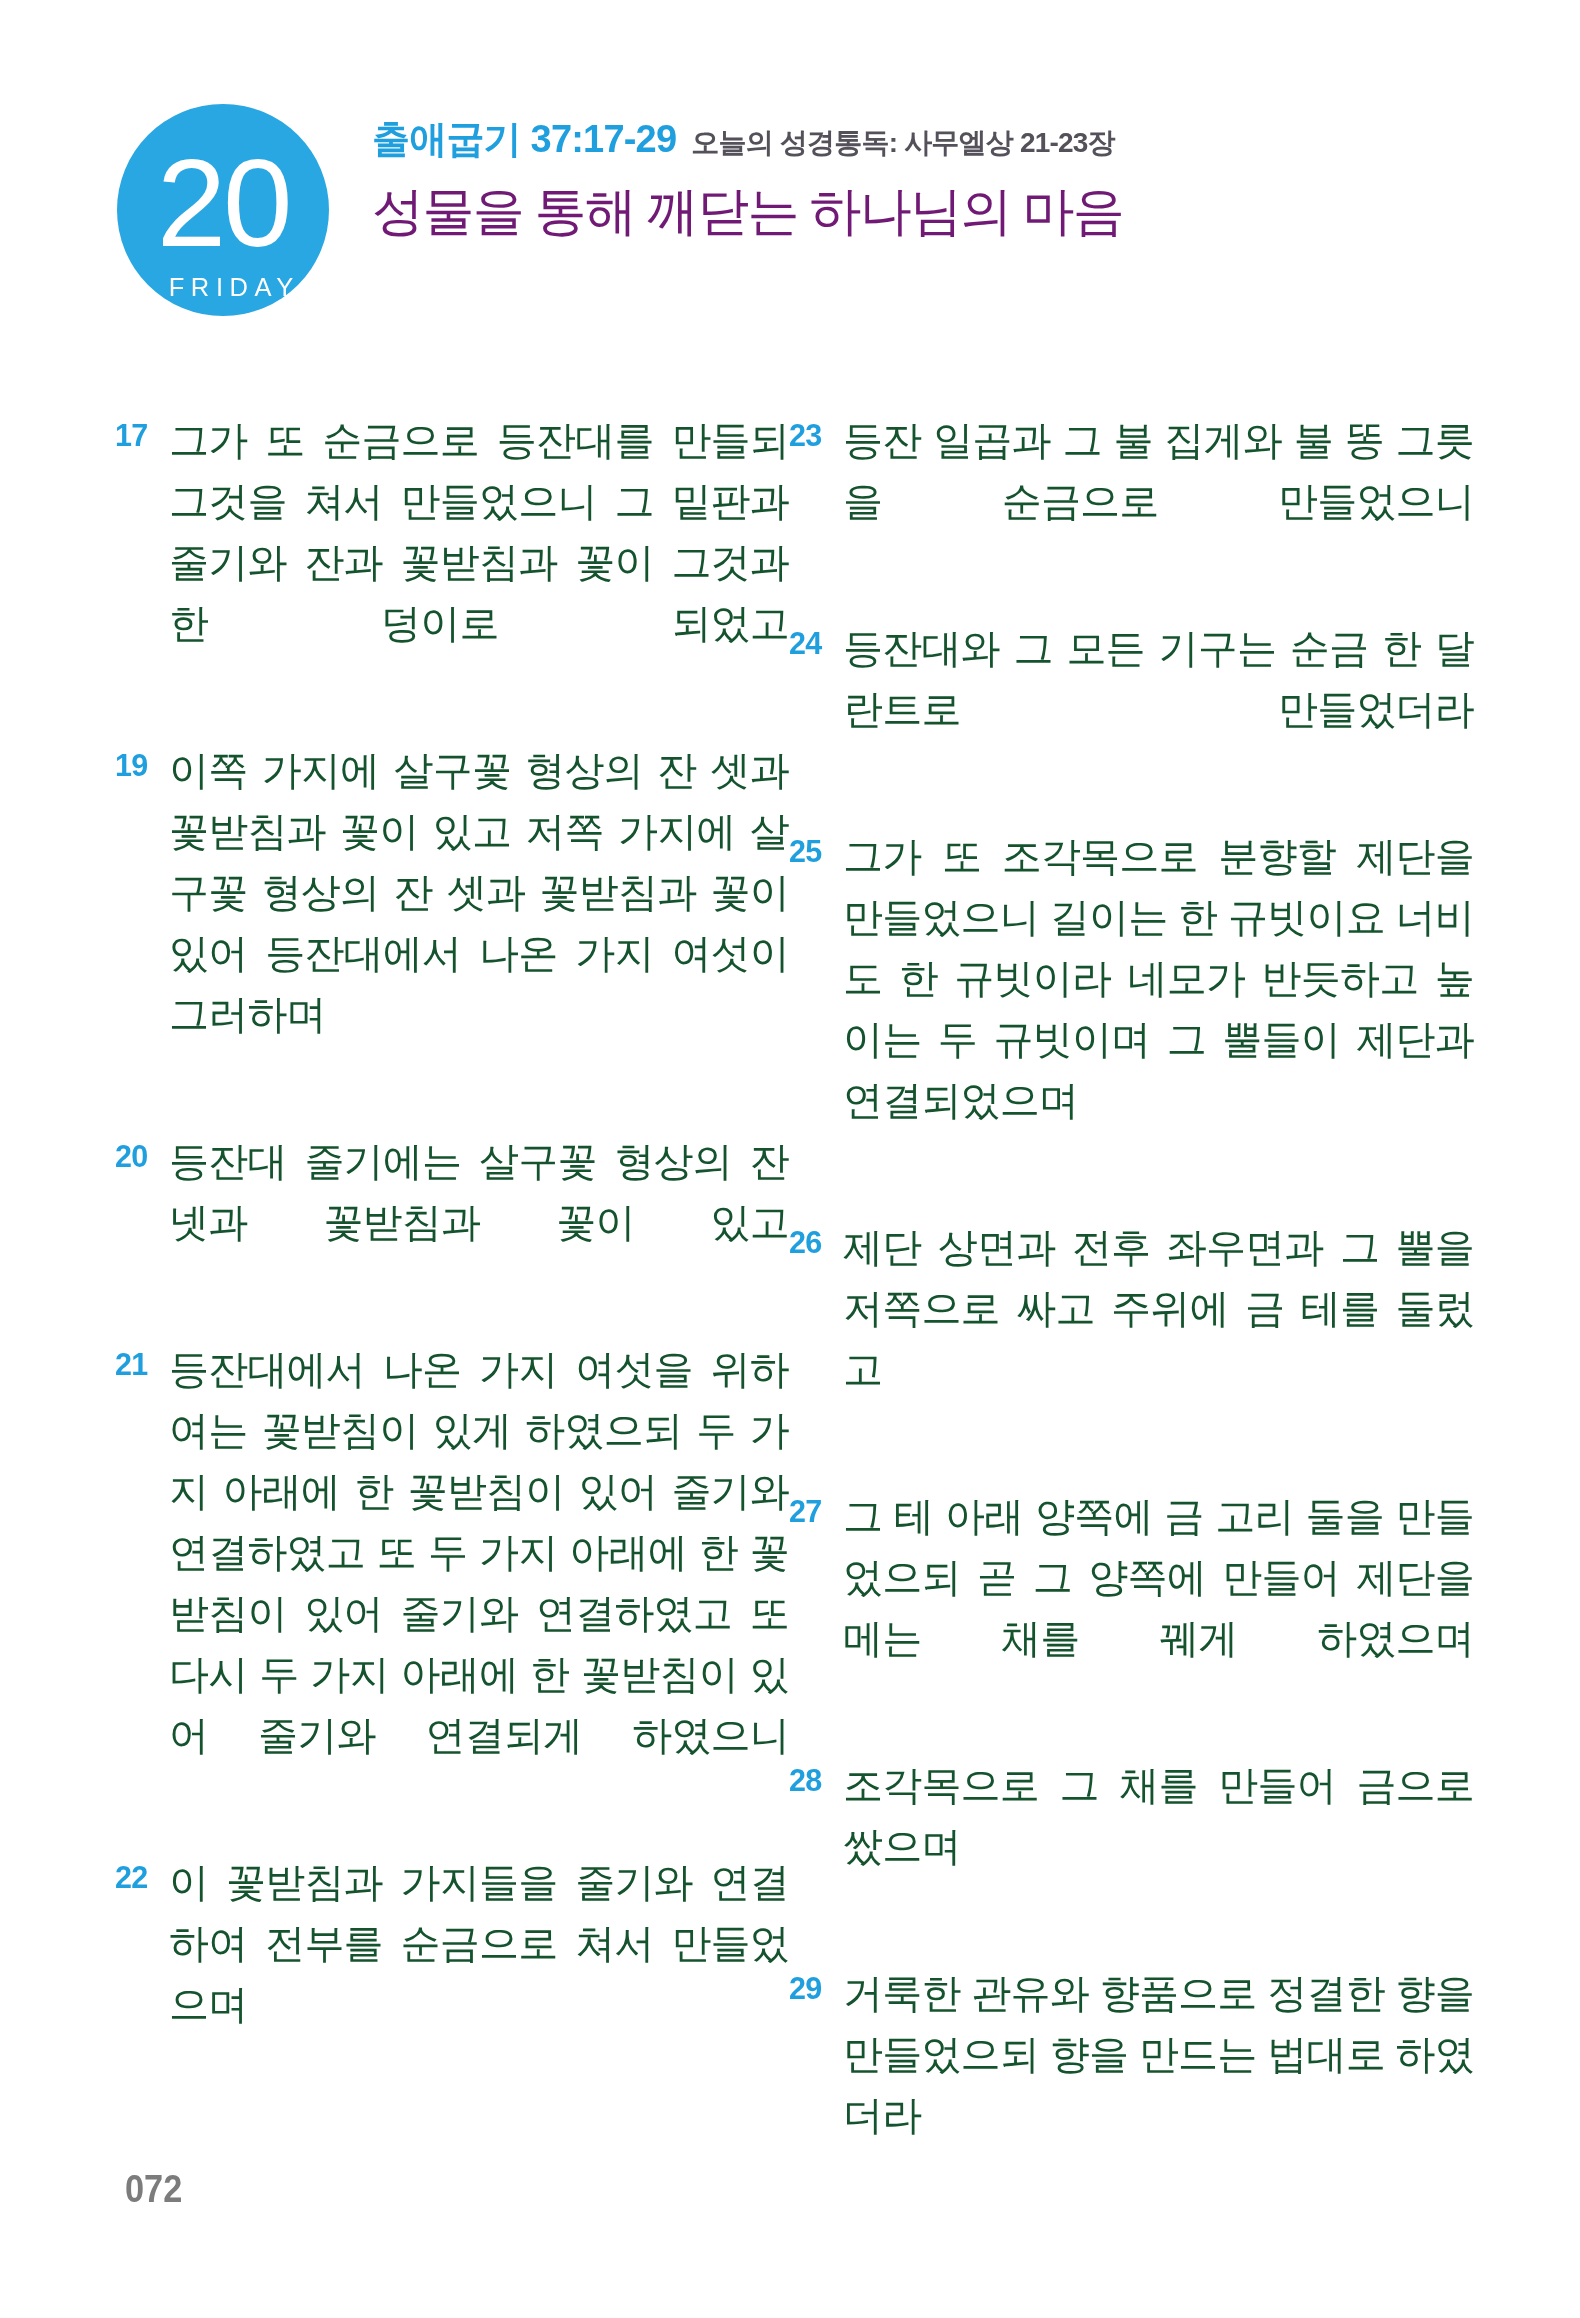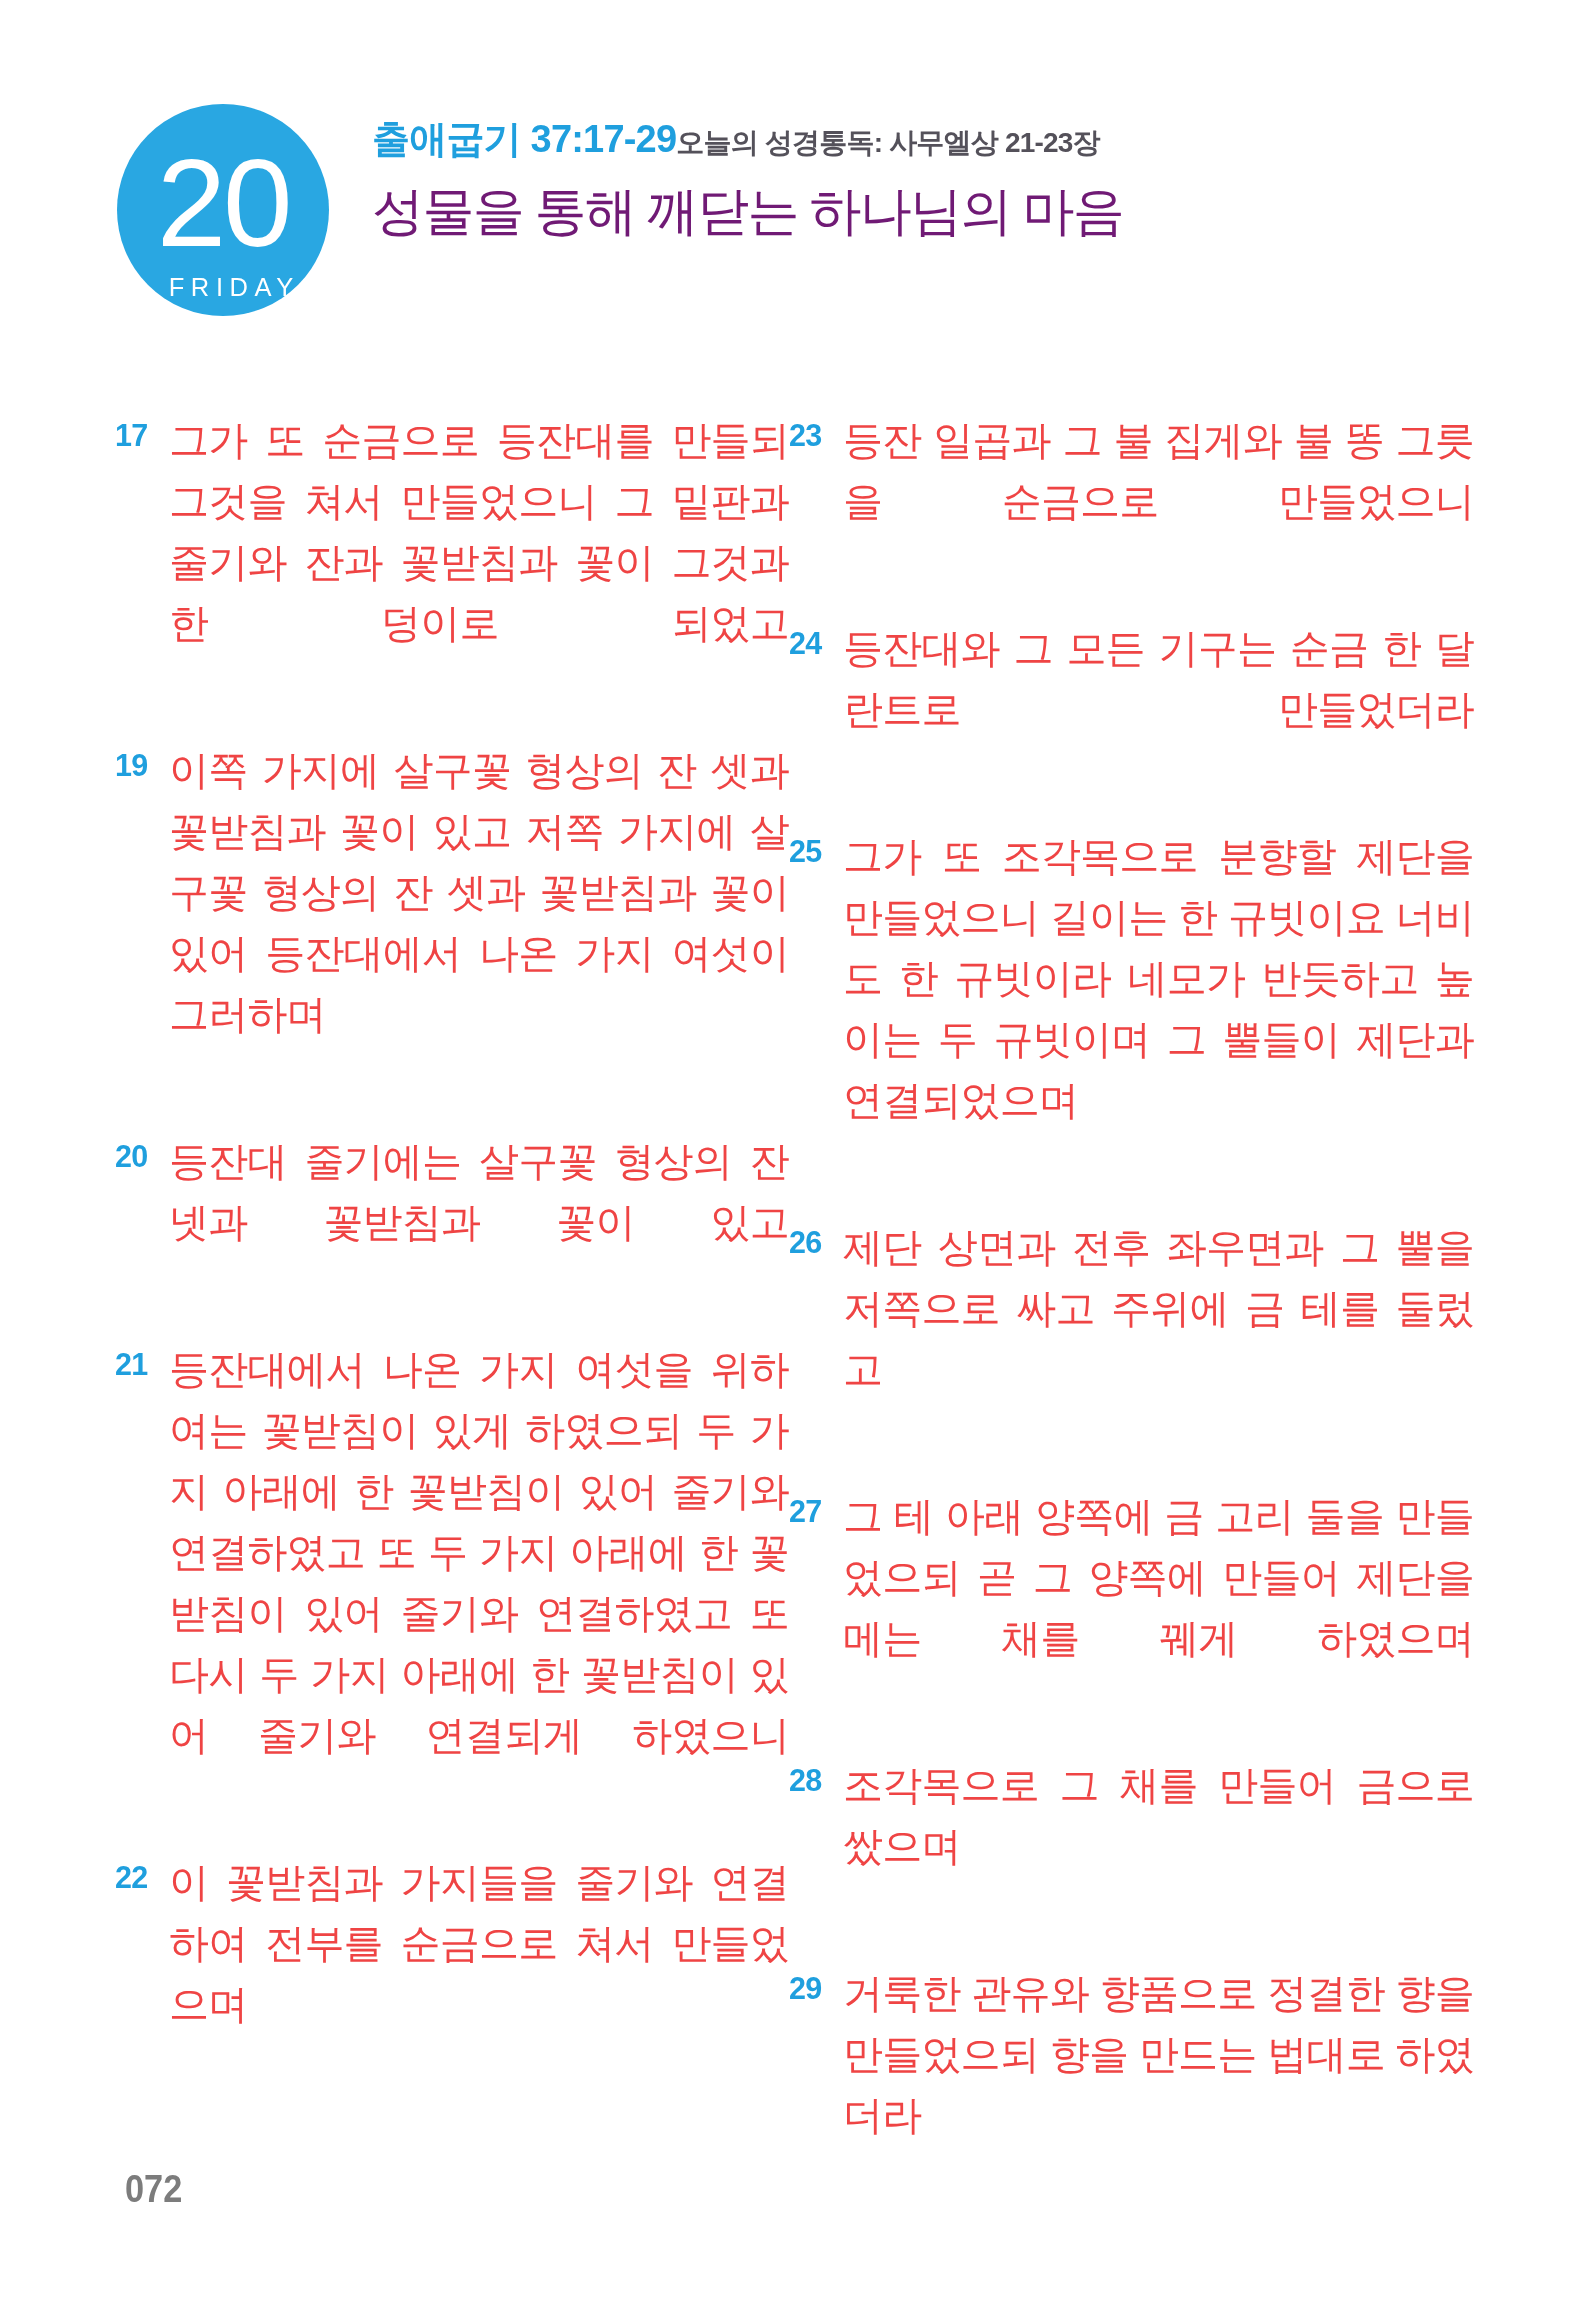--- a/index.html
+++ b/index.html
@@ -48,20 +48,21 @@
 
   
   .header {
     position: absolute;
     left: 372px;
     top: 114px;
   }
   .ref-line {
     display: flex;
     align-items: baseline;
+    gap: 15px;
     white-space: nowrap;
   }
   .passage-ref {
     color: #1f9fde;
     font-size: 38px;
     font-weight: 700;
     letter-spacing: -0.8px;
   }
   .reading-plan {
     color: #54515a;
@@ -97,21 +98,21 @@
     font-size: 30.5px;
     font-weight: 700;
     padding-top: 8.2px;
     letter-spacing: -0.8px;
   }
   .verse-text {
     flex: 1;
     font-family: "Liberation Serif", "DejaVu Serif", serif;
     font-size: 40px;
     line-height: 61px;
-    color: #ef4444;
+    color: #14532d;
     text-align: justify;
     text-justify: inter-character;
     word-break: break-all;
     letter-spacing: -0.8px;
   }
   
   .verse-text::after { content: ""; display: inline-block; width: 100%; }
 
   
   .page-number {

